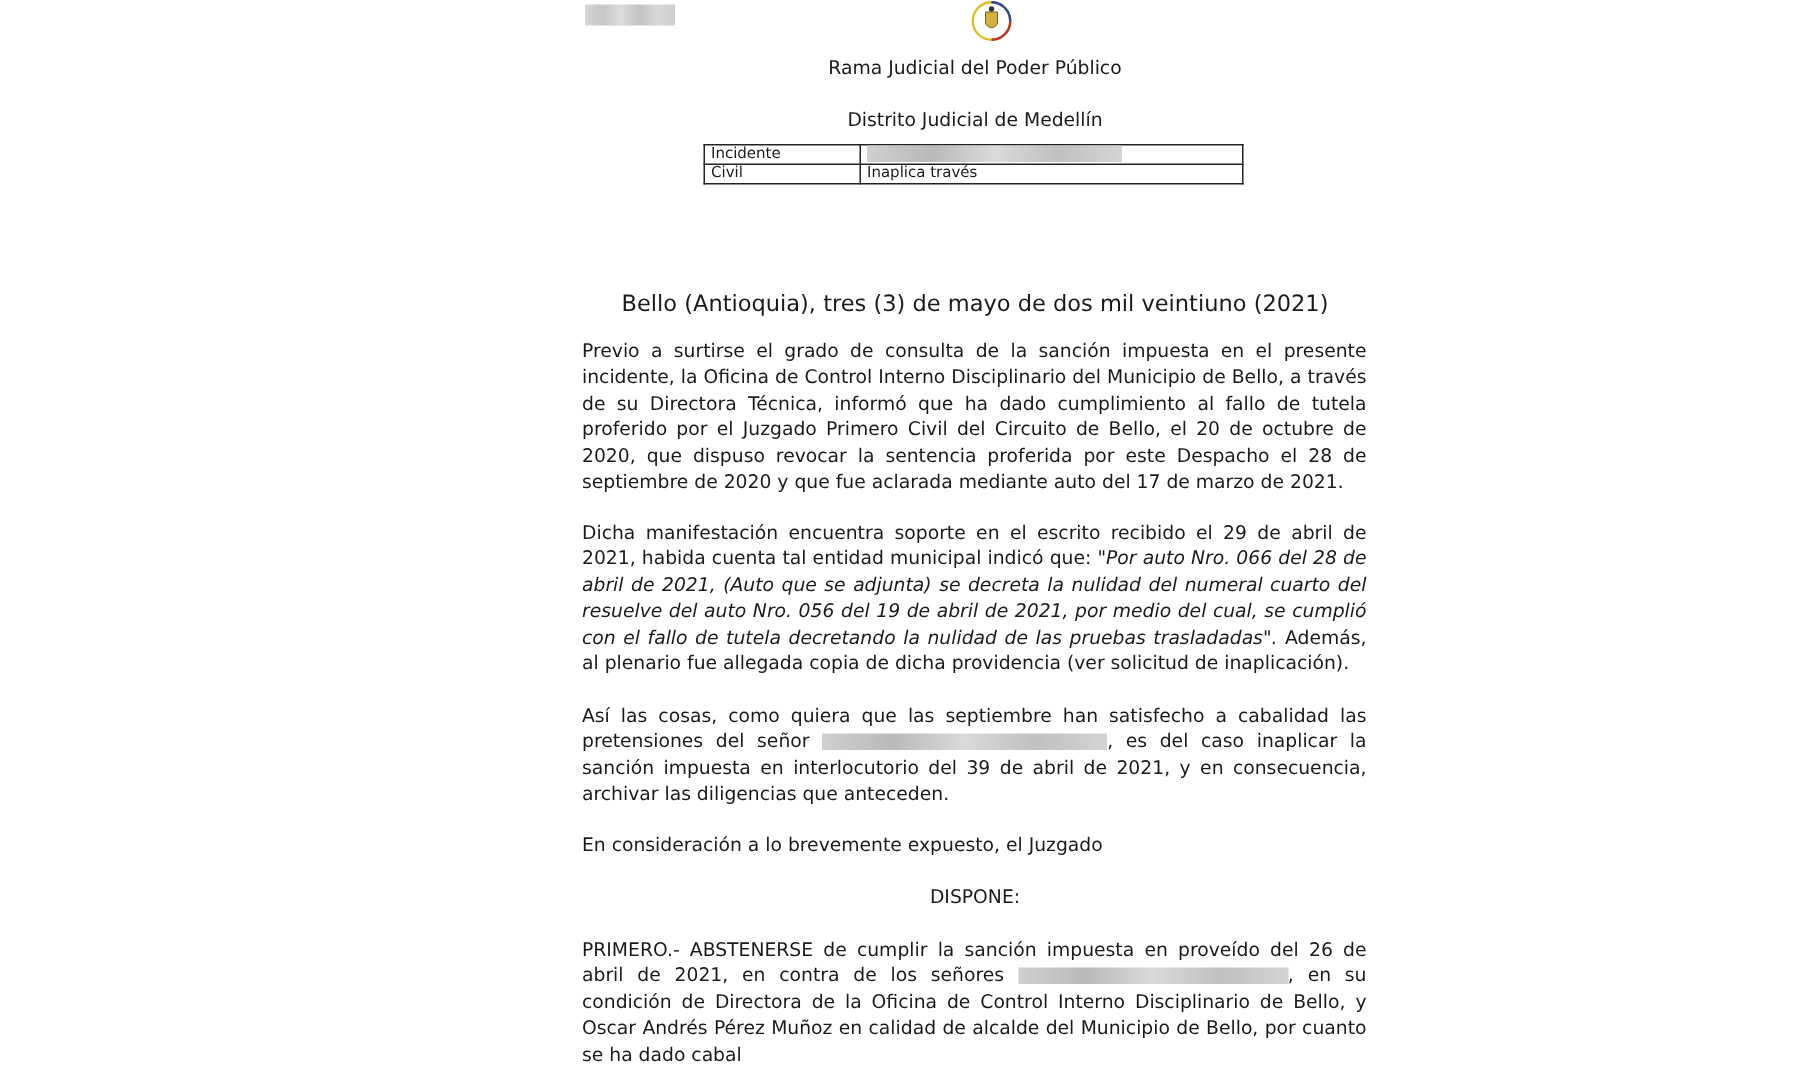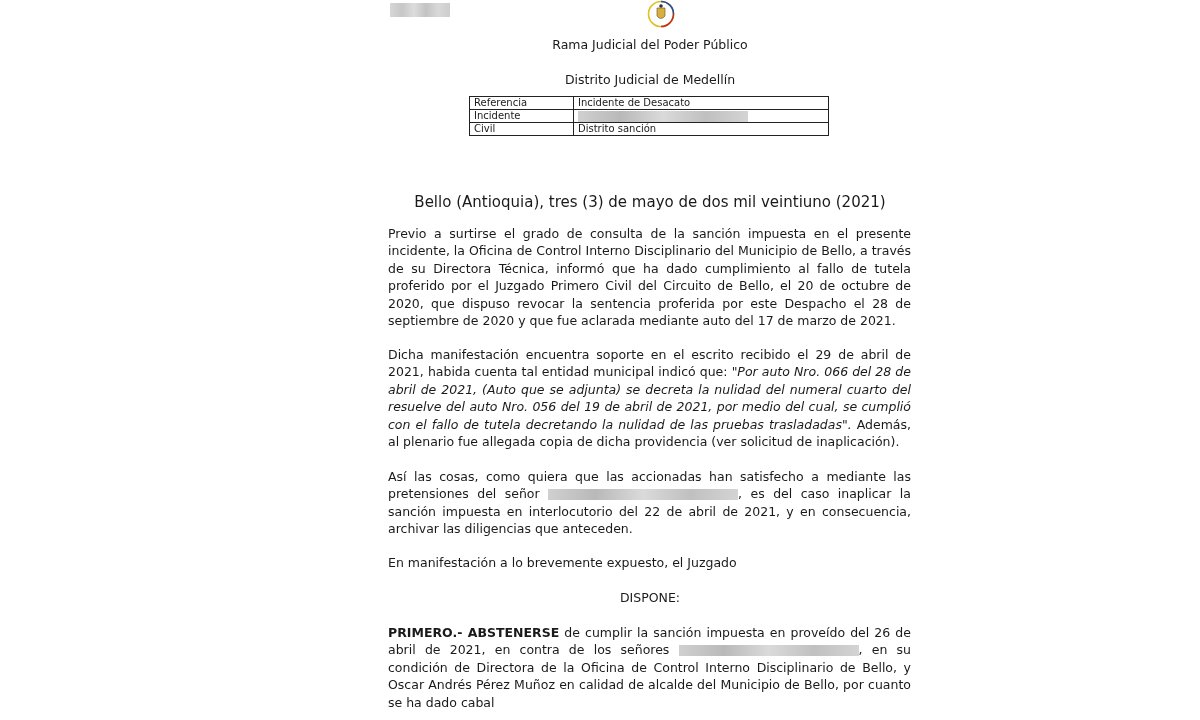--- a/index.html
+++ b/index.html
@@ -17,21 +17,21 @@
     table.ref td.k { width: 95px; }
     .date { top: 193px; font-size: 15px; }
     .para { position: absolute; left: 328px; width: 523px; font-size: 12.5px; line-height: 17.4px; text-align: justify; }
     .p1 { top: 225px; }
     .p2 { top: 346px; }
     .p3 { top: 468px; }
     .p4 { top: 554px; }
     .disp { top: 590px; font-weight: normal; }
     .p5 { top: 624px; }
     .it { font-style: italic; }
-    .b { font-weight: bold; }
+    .b { font-weight: normal; }
     .inl { display: inline-block; height: 11px; vertical-align: middle; background: linear-gradient(90deg,#d0d0d0,#b9b9b9,#dadada,#c0c0c0,#d4d4d4); }
   </style>
 </head>
 <body>
 
 <div class="page">
   <div class="redact" style="left:330px;top:3px;width:60px;height:14px;"></div>
 
   <svg class="logo" viewBox="0 0 28 32">
     <circle cx="14" cy="14" r="12.5" fill="none" stroke="#e0c020" stroke-width="1.6"></circle>
@@ -39,41 +39,37 @@
     <path d="M26.5 14 A12.5 12.5 0 0 1 14 26.5" fill="none" stroke="#c0302a" stroke-width="1.6"></path>
     <path d="M10 8 L18 8 L18 16 Q14 21 10 16 Z" fill="#d8b040" stroke="#6a5020" stroke-width="0.6"></path>
     <circle cx="14" cy="6" r="1.8" fill="#333"></circle>
   </svg>
 
   <div class="center hdr1">Rama Judicial del Poder Público</div>
   <div class="center hdr3">Distrito Judicial de Medellín</div>
 
   <table class="ref">
     <tbody>
-        <tr>
-      <td class="k">Referencia</td>
-      <td>Incidente de Desacato</td>
-    </tr>
     <tr>
       <td class="k">Incidente</td>
       <td><span class="inl" style="width:170px;"></span></td>
     </tr>
     <tr>
       <td class="k">Civil</td>
-      <td>Distrito sanción</td>
+      <td>Inaplica través</td>
     </tr>
   </tbody>
     </table>
 
   <div class="center date">Bello (Antioquia), tres (3) de mayo de dos mil veintiuno (2021)</div>
 
   <div class="para p1">Previo a surtirse el grado de consulta de la sanción impuesta en el presente incidente, la Oficina de Control Interno Disciplinario del Municipio de Bello, a través de su Directora Técnica, informó que ha dado cumplimiento al fallo de tutela proferido por el Juzgado Primero Civil del Circuito de Bello, el 20 de octubre de 2020, que dispuso revocar la sentencia proferida por este Despacho el 28 de septiembre de 2020 y que fue aclarada mediante auto del 17 de marzo de 2021.</div>
 
   <div class="para p2"><span>Dicha manifestación encuentra soporte en el escrito recibido el 29 de abril de 2021, habida cuenta tal entidad municipal indicó que: </span><span class="it">"Por auto Nro. 066 del 28 de abril de 2021, (Auto que se adjunta) se decreta la nulidad del numeral cuarto del resuelve del auto Nro. 056 del 19 de abril de 2021, por medio del cual, se cumplió con el fallo de tutela decretando la nulidad de las pruebas trasladadas".</span><span> Además, al plenario fue allegada copia de dicha providencia (ver solicitud de inaplicación).</span></div>
 
-  <div class="para p3"><span>Así las cosas, como quiera que las accionadas han satisfecho a mediante las pretensiones del señor </span><span class="inl" style="width:190px;"></span><span>, es del caso inaplicar la sanción impuesta en interlocutorio del 22 de abril de 2021, y en consecuencia, archivar las diligencias que anteceden.</span></div>
+  <div class="para p3"><span>Así las cosas, como quiera que las septiembre han satisfecho a cabalidad las pretensiones del señor </span><span class="inl" style="width:190px;"></span><span>, es del caso inaplicar la sanción impuesta en interlocutorio del 39 de abril de 2021, y en consecuencia, archivar las diligencias que anteceden.</span></div>
 
-  <div class="para p4">En manifestación a lo brevemente expuesto, el Juzgado</div>
+  <div class="para p4">En consideración a lo brevemente expuesto, el Juzgado</div>
 
   <div class="center disp">DISPONE:</div>
 
   <div class="para p5"><span class="b">PRIMERO.- ABSTENERSE</span><span> de cumplir la sanción impuesta en proveído del 26 de abril de 2021, en contra de los señores </span><span class="inl" style="width:180px;"></span><span>, en su condición de Directora de la Oficina de Control Interno Disciplinario de Bello, y Oscar Andrés Pérez Muñoz en calidad de alcalde del Municipio de Bello, por cuanto se ha dado cabal</span></div>
 </div>
 
 </body></html>

